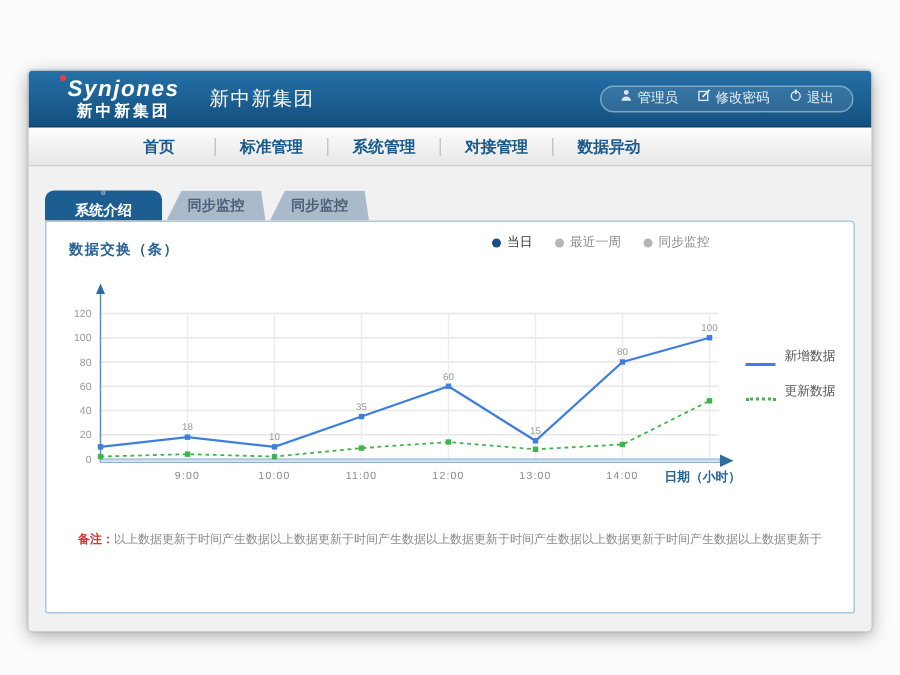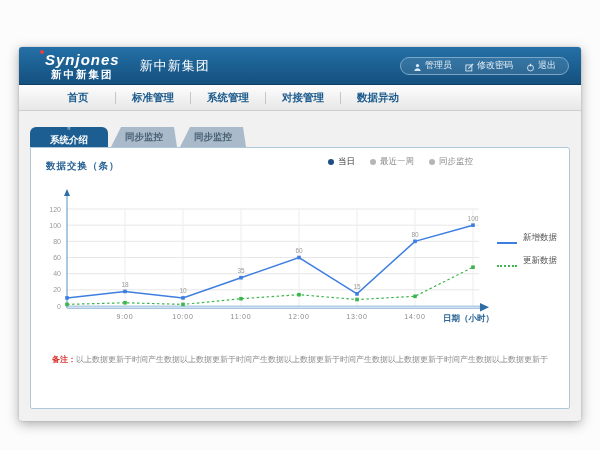--- a/index.html
+++ b/index.html
@@ -15,26 +15,26 @@
   .hdr { position:relative; height:38px; background:linear-gradient(#2470a7,#14507e);
     display:flex; align-items:center; padding:0 12px; border-bottom:1px solid #0e3f66; }
   .logo { position:relative; margin-left:14px; line-height:1; color:#fff; text-align:center; }
   .logo-main { font-size:15px; font-weight:bold; font-style:italic; letter-spacing:1px; display:block; }
   .logo-dot { position:absolute; left:-5px; top:-2px; width:4px; height:4px; background:#e8413c; border-radius:50%; }
   .logo-sub { font-size:10.5px; font-weight:bold; letter-spacing:2px; display:block; margin-top:2px; }
   .app-title { color:#fff; font-size:13px; margin-left:20px; letter-spacing:1px; }
   .user-pill { margin-left:auto; display:flex; align-items:center; gap:13px;
     border:1px solid #7ba7c7; background:rgba(255,255,255,.10); border-radius:11px;
     height:18px; padding:0 12px; font-size:9px; color:#e4eef7; }
-  .user-pill .itm { display:flex; align-items:flex-end; gap:3px; cursor:pointer; }
+  .user-pill .itm { display:flex; align-items:flex-start; gap:3px; cursor:pointer; }
   .user-pill svg { width:9px; height:9px; display:block; }
 
   
   .nav { height:26px; background:linear-gradient(#fdfdfd,#e7e7e7); border-bottom:1px solid #cfcfcf;
-    display:flex; align-items:center; padding-left:22px; }
+    display:flex; align-items:center; padding-left:50px; }
   .nav-item { width:74px; text-align:center; font-size:10.5px; font-weight:bold; color:#1a5a8c; cursor:pointer; }
   .nav-sep { width:1px; height:12px; background:#c6c6c6; }
 
   
   .content { position:relative; height:309px; padding:16px 11px 0 11px; background:#f1f1f1; }
   .tabs { display:flex; height:20px; }
   .tab { display:flex; align-items:center; justify-content:center; gap:4px; font-size:9.5px;
     font-weight:bold; cursor:pointer;flex-direction:column; }
   .tab.active { width:78px; background:#1d5e92; color:#fff; border-radius:6px 6px 0 0; }
   .tab.inactive { width:66px; background:#a9bbca; color:#4c6276; margin-left:3px;

